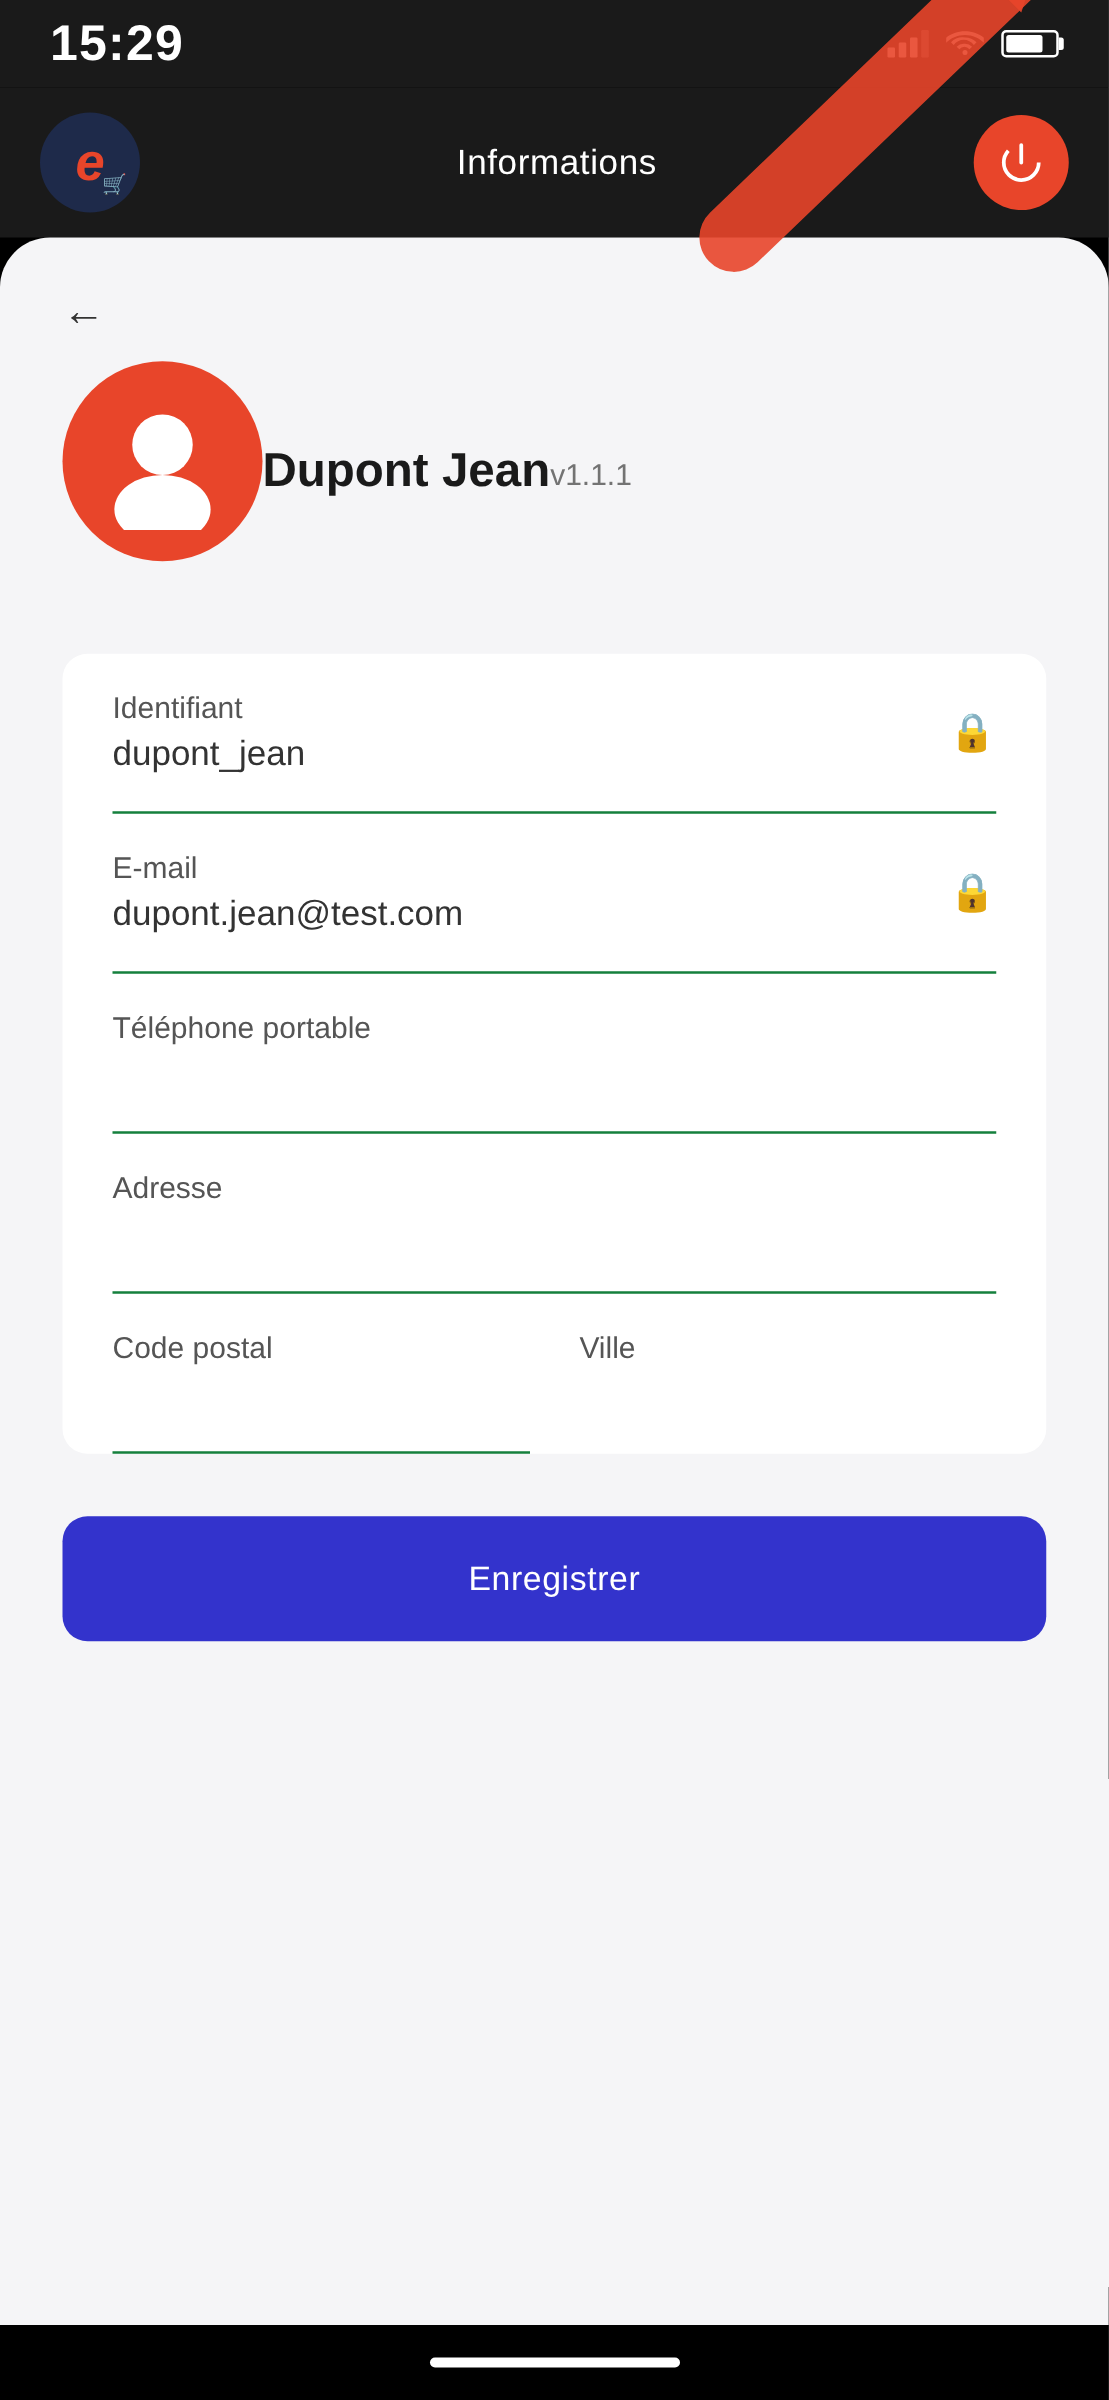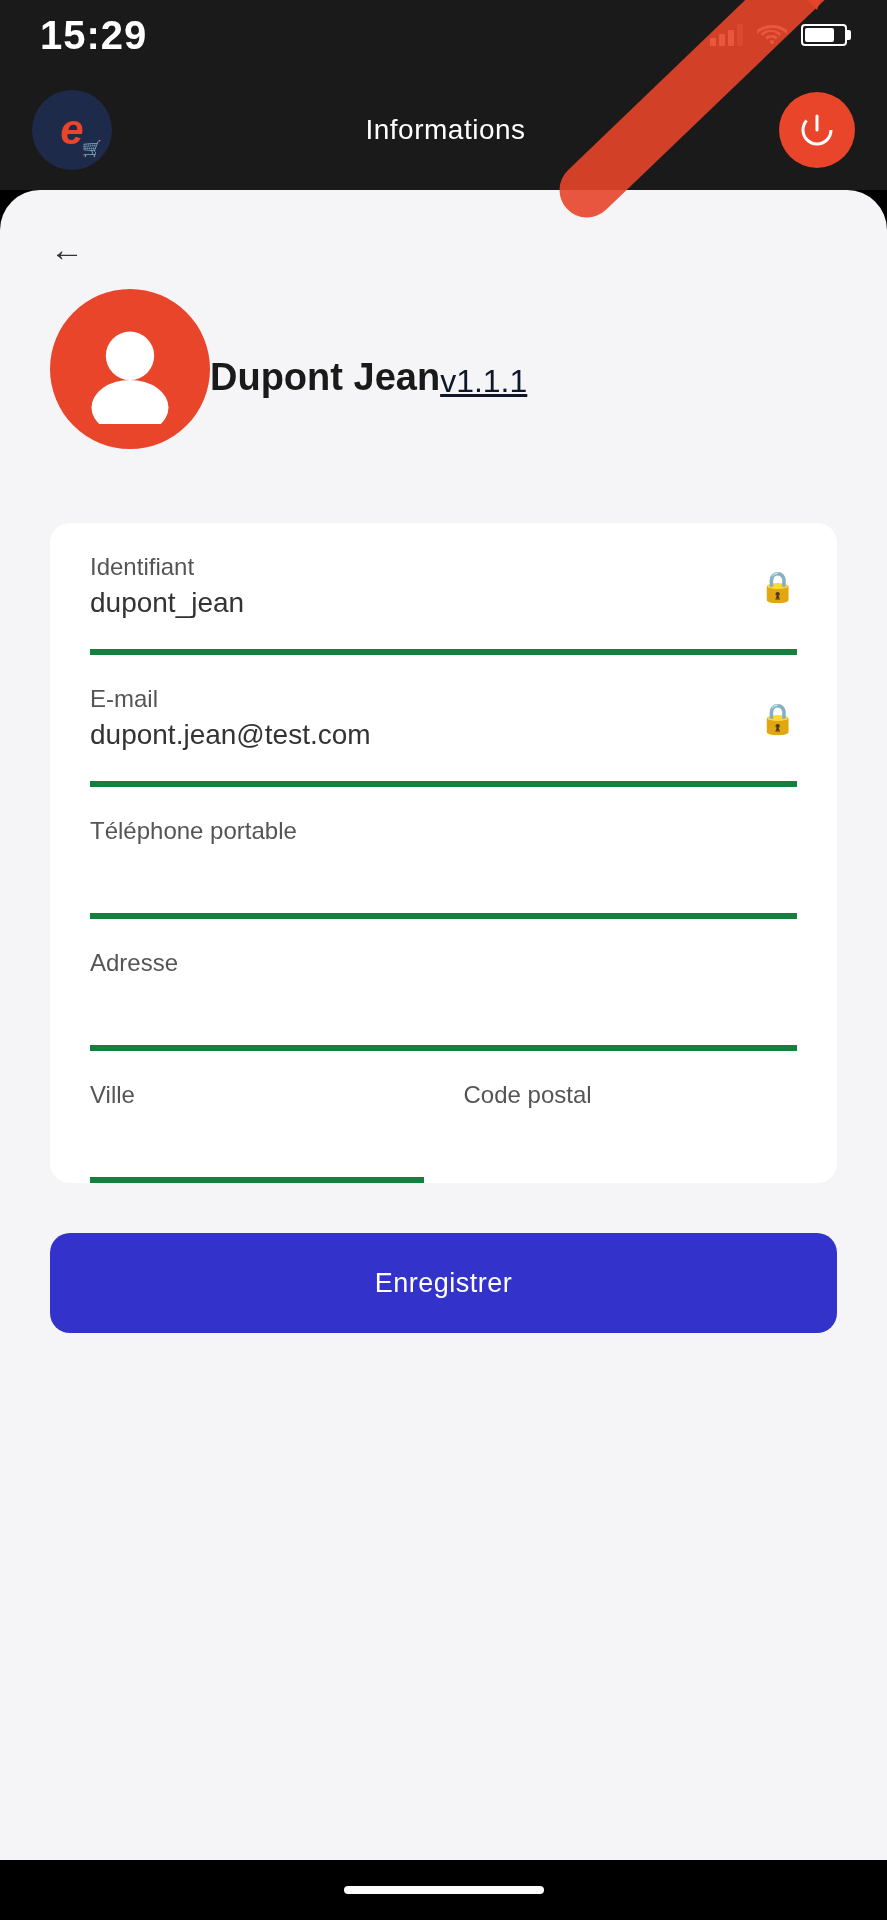--- a/index.html
+++ b/index.html
@@ -193,36 +193,35 @@
     }
 
     .profile-name {
       font-size: 38px;
       font-weight: 700;
       color: #1a1a1a;
       margin-bottom: 8px;
     }
 
     .profile-version {
-      font-size: 32px;
-      color: #0f172a;
-      text-decoration: underline;
+      font-size: 24px;
+      color: #737373;
     }
 
     
     .form-section {
       background: #fff;
       border-radius: 20px;
       padding: 0 40px;
       margin-bottom: 0;
     }
 
     .form-group {
       padding: 30px 0;
-      border-bottom: 6px solid #15803d;
+      border-bottom: 2px solid #15803d;
       position: relative;
     }
 
     .form-group:last-child {
       border-bottom: none;
     }
 
     .form-label {
       font-size: 24px;
       color: #555;
@@ -392,27 +391,27 @@
       <input class="form-input" type="tel" style="">
     </div>
 
     <div class="form-group">
       <label class="form-label">Adresse</label>
       <input class="form-input" type="text" style="">
     </div>
 
     <div class="form-row">
       <div class="form-group">
+        <label class="form-label">Code postal</label>
+        <input class="form-input" type="text" style="">
+      </div>
+      <div class="form-group">
         <label class="form-label">Ville</label>
         <input class="form-input" type="text" style="">
       </div>
-      <div class="form-group">
-        <label class="form-label">Code postal</label>
-        <input class="form-input" type="text" style="">
-      </div>
     </div>
 
   </div>
 
   
   <button class="save-button">Enregistrer</button>
 
 </div>
 
 <div class="home-indicator">

